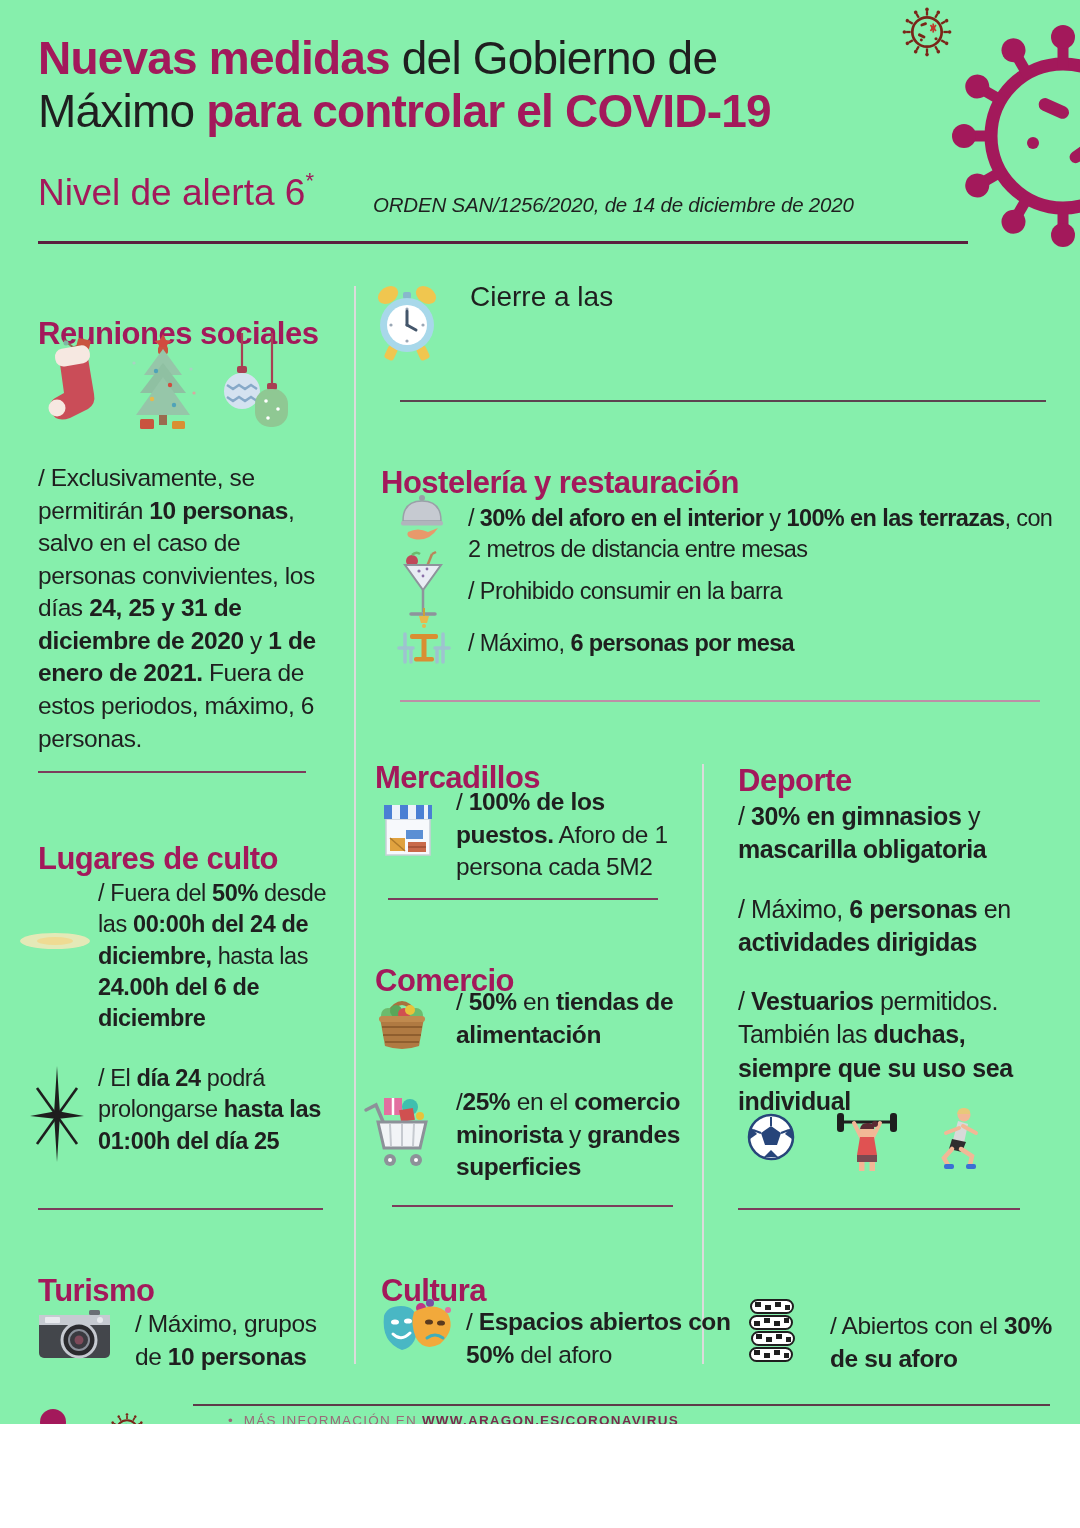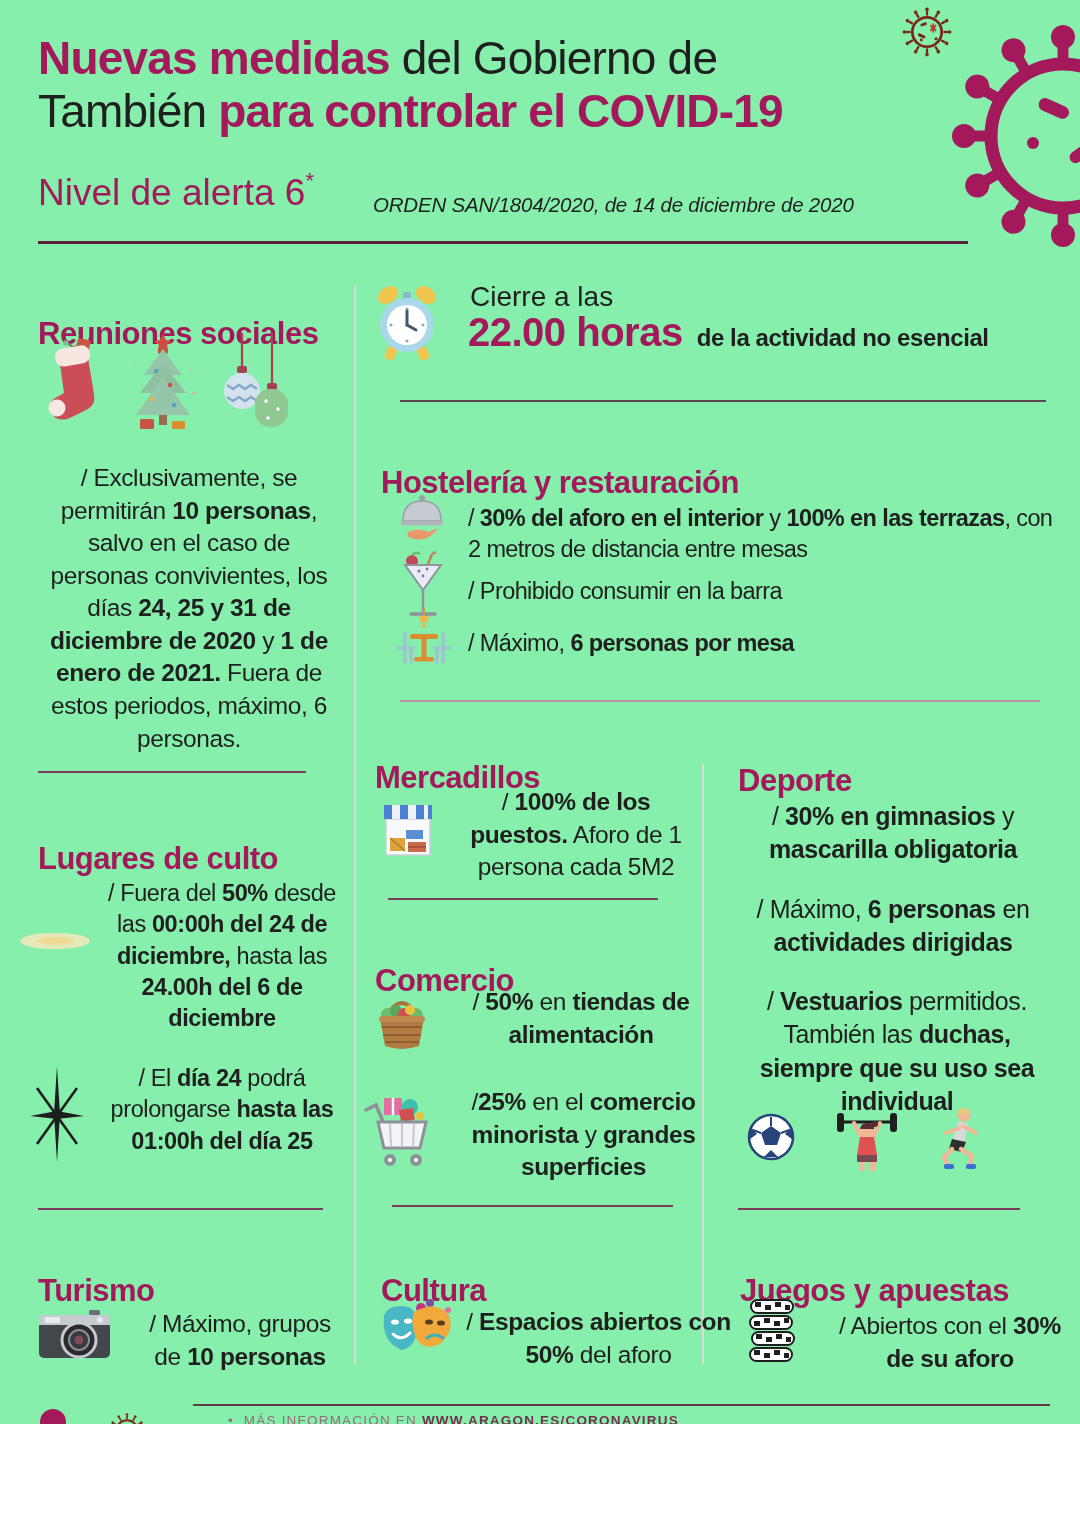--- a/index.html
+++ b/index.html
@@ -3,21 +3,21 @@
 <meta charset="utf-8">
 <title>Nuevas medidas COVID-19 Aragón</title>
 <style>
   html,body{margin:0;padding:0;background:#fff;}
   .page{position:relative;width:1080px;height:1424px;background:#86efac;overflow:hidden;
         font-family:"Liberation Sans",sans-serif;color:#1f1f1f;}
   .abs{position:absolute;}
   .accent{color:#A3195B;}
   .b{font-weight:700;}
   .hd{color:#A3195B;font-weight:700;font-size:31px;letter-spacing:-0.5px;margin-top:33px;}
-  .txt{font-size:24.5px;line-height:1.33;letter-spacing:-0.4px;text-align:center;}
+  .txt{font-size:24.5px;line-height:1.33;letter-spacing:-0.4px;}
   .rule{position:absolute;height:2px;background:#7C3C5C;}
   .vline{position:absolute;width:2px;background:#DBDBDB;}
   .title{font-size:46px;line-height:1.16;font-weight:400;letter-spacing:-0.8px;color:#1f1f1f;}
   .alert{font-size:37px;color:#A3195B;}
   .alert sup{font-size:22px;position:relative;top:-4px;}
   .orderref{font-size:20.5px;font-style:italic;color:#1f1f1f;letter-spacing:-0.2px;}
   .closing-intro{font-size:28px;font-weight:400;}
   .closing-time{font-size:40px;font-weight:700;color:#A3195B;letter-spacing:-0.5px;}
   .closing-suffix{font-size:24px;font-weight:700;margin-left:14px;letter-spacing:-0.4px;}
   .host-txt{font-size:23.5px;line-height:1.3;letter-spacing:-0.6px;}
@@ -236,24 +236,24 @@
   <div class="rule" style="left:38px;top:771px;width:268px"></div>
   <div class="rule" style="left:388px;top:898px;width:270px"></div>
   <div class="rule" style="left:392px;top:1205px;width:281px"></div>
   <div class="rule" style="left:38px;top:1208px;width:285px"></div>
   <div class="rule" style="left:738px;top:1208px;width:282px"></div>
   <div class="rule" style="left:193px;top:1404px;width:857px;background:#5E3A4A"></div>
   <div class="rule" style="left:193px;top:1436px;width:857px;background:#5E3A4A"></div>
 
   <div class="abs title" style="left:38px;top:32px;width:860px">
     <div><span class="b accent">Nuevas medidas</span><span> del Gobierno de</span></div>
-    <div><span>También </span><span class="b accent">para controlar el COVID-19</span></div>
+    <div><span>Máximo </span><span class="b accent">para controlar el COVID-19</span></div>
   </div>
   <div class="abs alert" style="left:38px;top:172px"><span>Nivel de alerta 6</span><sup>*</sup></div>
-  <div class="abs orderref" style="left:373px;top:193px">ORDEN SAN/1804/2020, de 14 de diciembre de 2020</div>
+  <div class="abs orderref" style="left:373px;top:193px">ORDEN SAN/1256/2020, de 14 de diciembre de 2020</div>
 
   <div class="abs hd" style="left:38px;top:283px">Reuniones sociales</div>
 
   <span class="abs" style="left:44px;top:338px">
     <svg width="56" height="88" viewBox="0 0 56 88">
       <g stroke="#8A6B4F" stroke-width="2">
           <line x1="28" y1="10" x2="44" y2="4"></line>
           <line x1="30" y1="10" x2="20" y2="2"></line>
         </g>
       <rect x="33" y="1" width="13" height="10" rx="2" fill="#C9543F" transform="rotate(14 39 6)"></rect>
@@ -346,23 +346,20 @@
       <circle cx="33" cy="45" r="20" fill="#ffffff"></circle>
       <circle cx="33" cy="29" r="1.6" fill="#9AA7B5"></circle>
         <circle cx="33" cy="61" r="1.6" fill="#9AA7B5"></circle>
       <circle cx="17" cy="45" r="1.6" fill="#9AA7B5"></circle>
         <circle cx="49" cy="45" r="1.6" fill="#9AA7B5"></circle>
       <line x1="33" y1="45" x2="33" y2="31" stroke="#44566B" stroke-width="3" stroke-linecap="round"></line>
       <line x1="33" y1="45" x2="42" y2="50" stroke="#44566B" stroke-width="3" stroke-linecap="round"></line>
     </svg>
   </span>
   <div class="abs closing-intro" style="left:470px;top:281px">Cierre a las</div>
-  <div class="abs" style="left:468px;top:310px;white-space:nowrap">
-    <span class="closing-time">22.00 horas</span><span class="closing-suffix">de la actividad no esencial</span>
-  </div>
 
   <div class="abs hd" style="left:381px;top:432px">Hostelería y restauración</div>
 
   <span class="abs" style="left:398px;top:492px">
     <svg width="48" height="52" viewBox="0 0 48 52">
       <circle cx="24" cy="6" r="3" fill="#9AA0A8"></circle>
       <path d="M5 29 Q5 9 24 9 Q43 9 43 29 Z" fill="#C6CAD1" stroke="#9AA0A8" stroke-width="1.5"></path>
       <rect x="3" y="29" width="42" height="4.5" rx="2" fill="#B0B5BC"></rect>
       <path d="M10 40 Q20 35 30 40 L40 36 Q31 50 16 47 Q7 45 10 40 Z" fill="#E8996B"></path>
     </svg>
@@ -514,21 +511,20 @@
       <line x1="29" y1="20" x2="42" y2="27" stroke="#F2B896" stroke-width="4" stroke-linecap="round"></line>
       <line x1="25" y1="22" x2="12" y2="27" stroke="#F2B896" stroke-width="4" stroke-linecap="round"></line>
       <polygon points="18,33 32,36 28,46 15,43" fill="#2E2E2E"></polygon>
       <path d="M27 43 L38 50 L36 59" stroke="#F2B896" stroke-width="4.5" fill="none" stroke-linecap="round"></path>
       <path d="M18 43 L10 52 L14 59" stroke="#F2B896" stroke-width="4.5" fill="none" stroke-linecap="round"></path>
       <rect x="32" y="58" width="10" height="5" rx="2" fill="#3B6FD4"></rect>
       <rect x="10" y="58" width="10" height="5" rx="2" fill="#3B6FD4"></rect>
     </svg>
   </span>
 
-  <div class="abs hd" style="left:740px;top:1240px">Juegos y apuestas</div>
   <span class="abs" style="left:748px;top:1298px">
     <svg width="48" height="66" viewBox="0 0 48 66">
       <g>
         <rect x="3" y="2" width="42" height="13" rx="6.5" fill="#fff" stroke="#1E1E1E" stroke-width="2"></rect>
         <rect x="7" y="4" width="6" height="5" fill="#1E1E1E"></rect>
           <rect x="17" y="7" width="6" height="5" fill="#1E1E1E"></rect>
         <rect x="27" y="4" width="6" height="5" fill="#1E1E1E"></rect>
           <rect x="37" y="7" width="5" height="5" fill="#1E1E1E"></rect>
       </g>
       <g>

